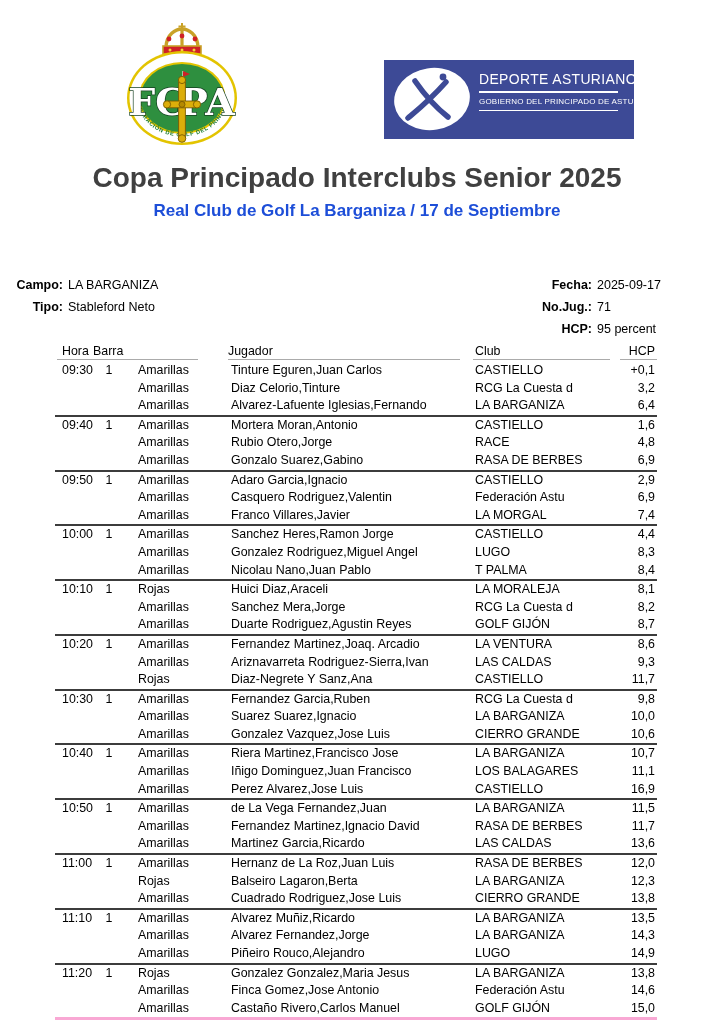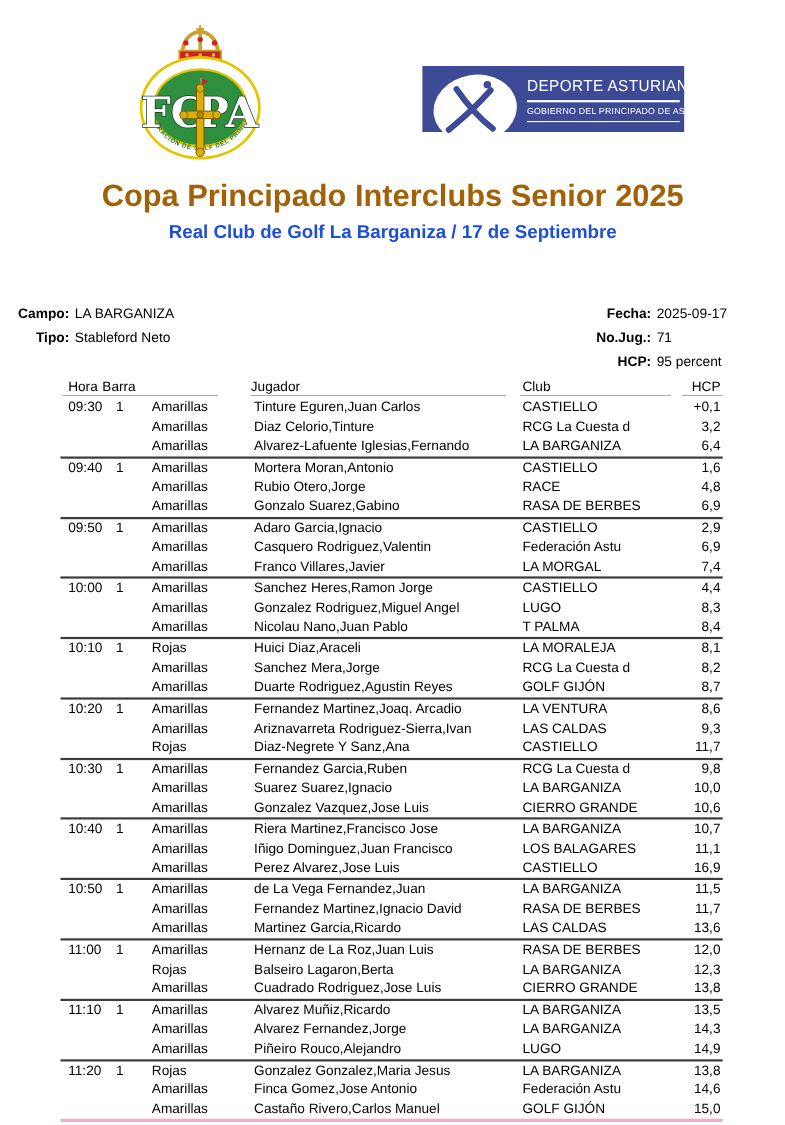--- a/index.html
+++ b/index.html
@@ -3,21 +3,21 @@
 <meta charset="utf-8">
 <style>
   html,body{margin:0;padding:0;background:#fff;}
   .page{
     position:relative;width:714px;height:1023px;background:#ffffff;overflow:hidden;
     font-family:"Liberation Sans",sans-serif;color:#000;
   }
 
   
   .fed-logo{position:absolute;left:126px;top:22px;width:112px;height:124px;}
-  .dep-logo{position:absolute;left:384px;top:60px;width:238px;height:60px;background:#3d4a96;}
+  .dep-logo{position:absolute;left:384px;top:60px;width:238px;height:79px;background:#3d4a96;padding-left:12px;}
   .dep-figure{position:absolute;left:4px;top:4px;}
   .dep-text{position:absolute;left:95px;top:11px;width:140px;}
   .dep-line1{font-size:14.5px;color:#fff;letter-spacing:.4px;white-space:nowrap;transform:scaleX(.96);transform-origin:left;}
   .dep-rule{height:1.5px;background:#fff;width:139px;margin:4px 0 4px;}
   .dep-line2{font-size:8px;color:#fff;white-space:nowrap;letter-spacing:.2px;margin-bottom:4px;}
 
   
   .title{position:absolute;top:162px;left:0;right:0;text-align:center;font-size:28px;font-weight:700;}
   .subtitle{position:absolute;top:201px;left:0;right:0;text-align:center;font-size:17px;font-weight:700;}
   .section-title{position:absolute;top:245px;left:0;right:0;text-align:center;font-size:15px;font-weight:700;letter-spacing:.4px;color:#000;}
@@ -111,21 +111,21 @@
       <circle cx="55" cy="13" r="3.4" fill="#3d4a96"></circle>
     </svg>
     <div class="dep-text">
       <div class="dep-line1">DEPORTE ASTURIANO</div>
       <div class="dep-rule"></div>
       <div class="dep-line2">GOBIERNO DEL PRINCIPADO DE ASTURIAS</div>
       <div class="dep-rule"></div>
     </div>
   </div>
 
-  <div class="title" style="color: #a16207;">Copa Principado Interclubs Senior 2025</div>
+  <div class="title" style="color: #404040;">Copa Principado Interclubs Senior 2025</div>
   <div class="subtitle" style="color: #1d4ed8;">Real Club de Golf La Barganiza / 17 de Septiembre</div>
 
   <div class="info-left">
     <div class="info-row">
       <span class="info-label">Campo:</span>
       <span class="info-value">LA BARGANIZA</span>
     </div>
     <div class="info-row">
       <span class="info-label">Tipo:</span>
       <span class="info-value">Stableford Neto</span>

